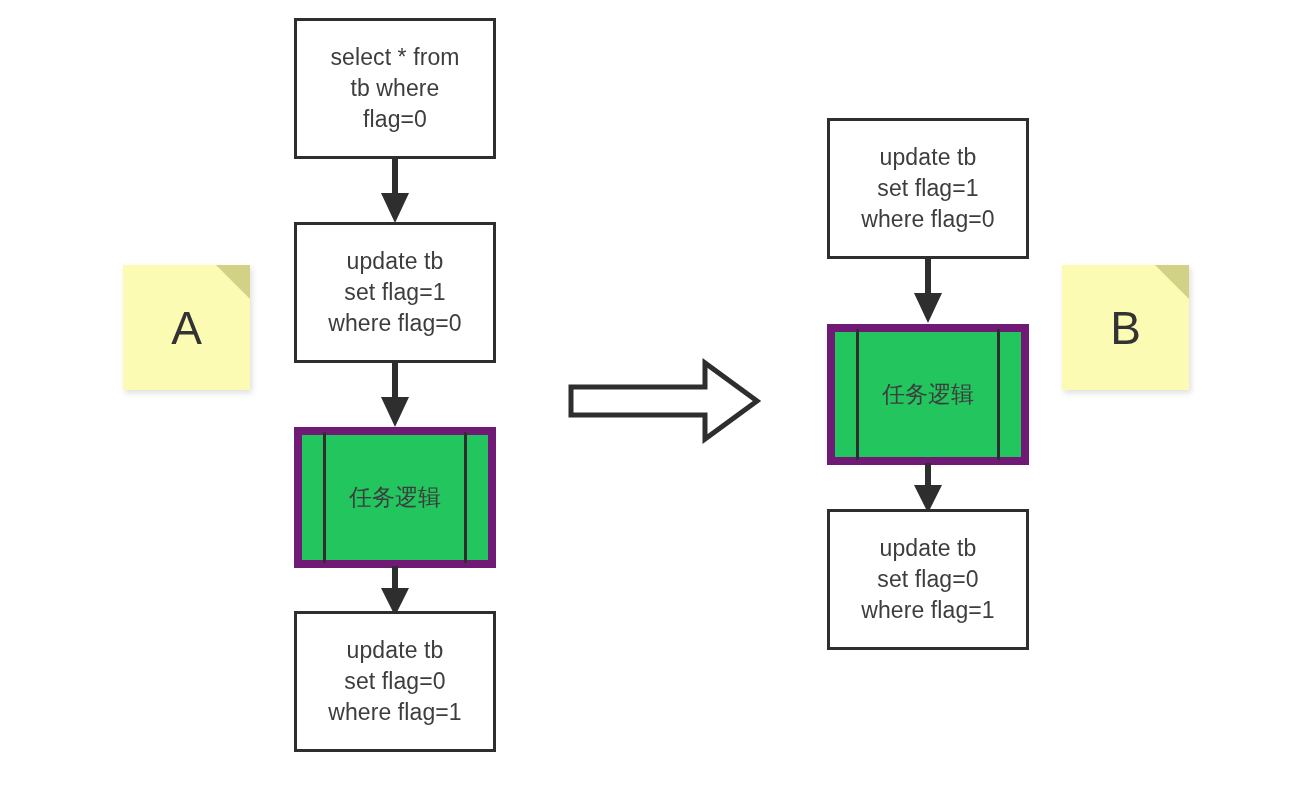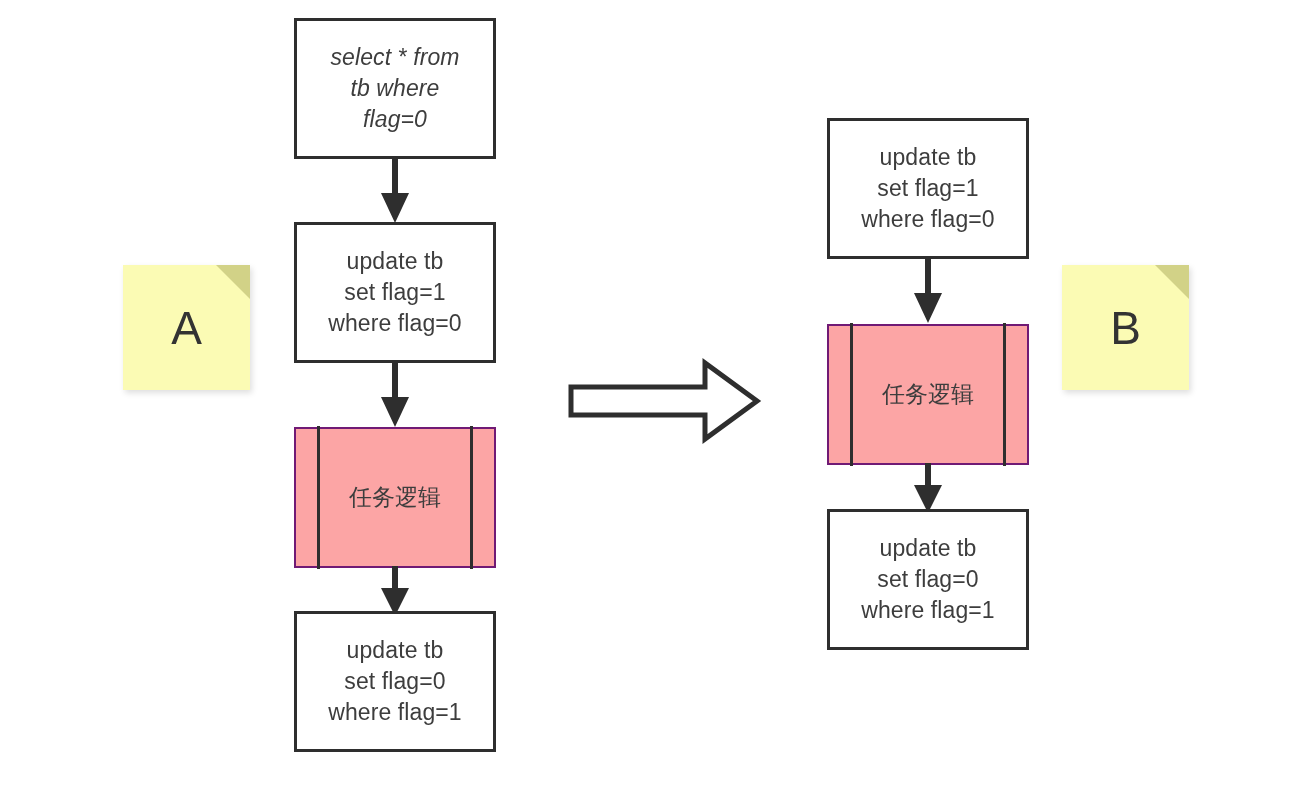--- a/index.html
+++ b/index.html
@@ -38,22 +38,22 @@
     line-height: 31px;
     color: #3d3d3d;
     white-space: pre-line;
     letter-spacing: 0.1px;
   }
 
   
   .subproc {
     position: absolute;
     box-sizing: border-box;
-    border: 2px solid #701a75;
-    background: #fca5a5;
+    border: 8px solid #701a75;
+    background: #22c55e;
     padding-left: 47px;
   }
   .subproc .bar {
     position: absolute;
     top: -3px;
     bottom: -3px;
     width: 3px;
     background: #2e2e2e;
   }
   .subproc .bar.left  { left: 21px; }
@@ -115,21 +115,21 @@
 <body>
 
 <div class="canvas">
 
   <div class="sticky" style="left:123px; top:265px; width:127px; height:125px;">
     <div class="paper"></div>
     <div class="fold"></div>
     <div class="label">A</div>
   </div>
 
-  <div class="node" style="left:294px; top:18px; width:202px; height:141px;font-style:italic;">
+  <div class="node" style="left:294px; top:18px; width:202px; height:141px;">
     <div class="txt">select * from
 tb where
 flag=0</div>
   </div>
 
   <svg class="conn" style="left:375px; top:157px; width:40px; height:68px;" viewBox="0 0 40 68">
     <path d="M20,0 L20,40" stroke="#2e2e2e" stroke-width="6" fill="none"></path>
     <path d="M6,36 L34,36 L20,66 Z" fill="#2e2e2e"></path>
   </svg>
 

